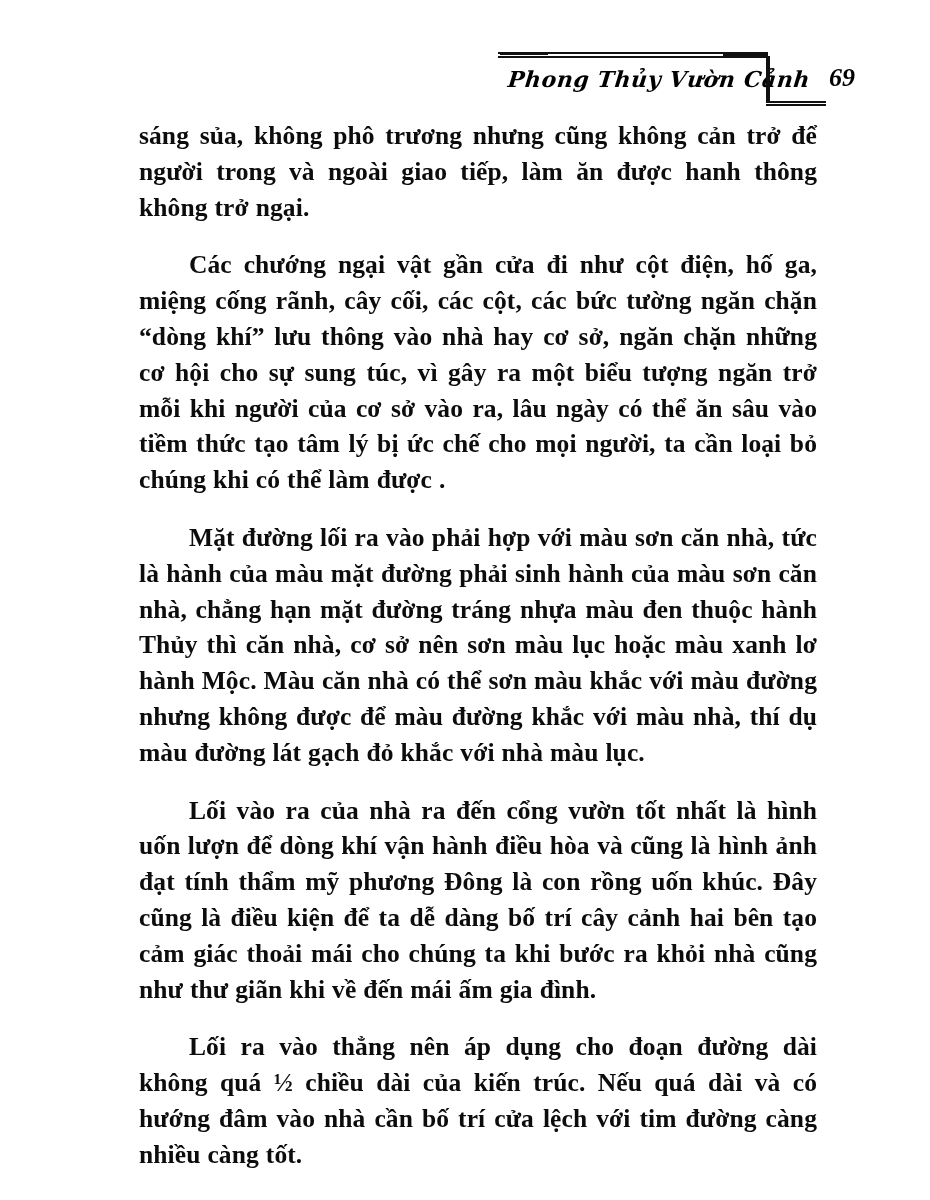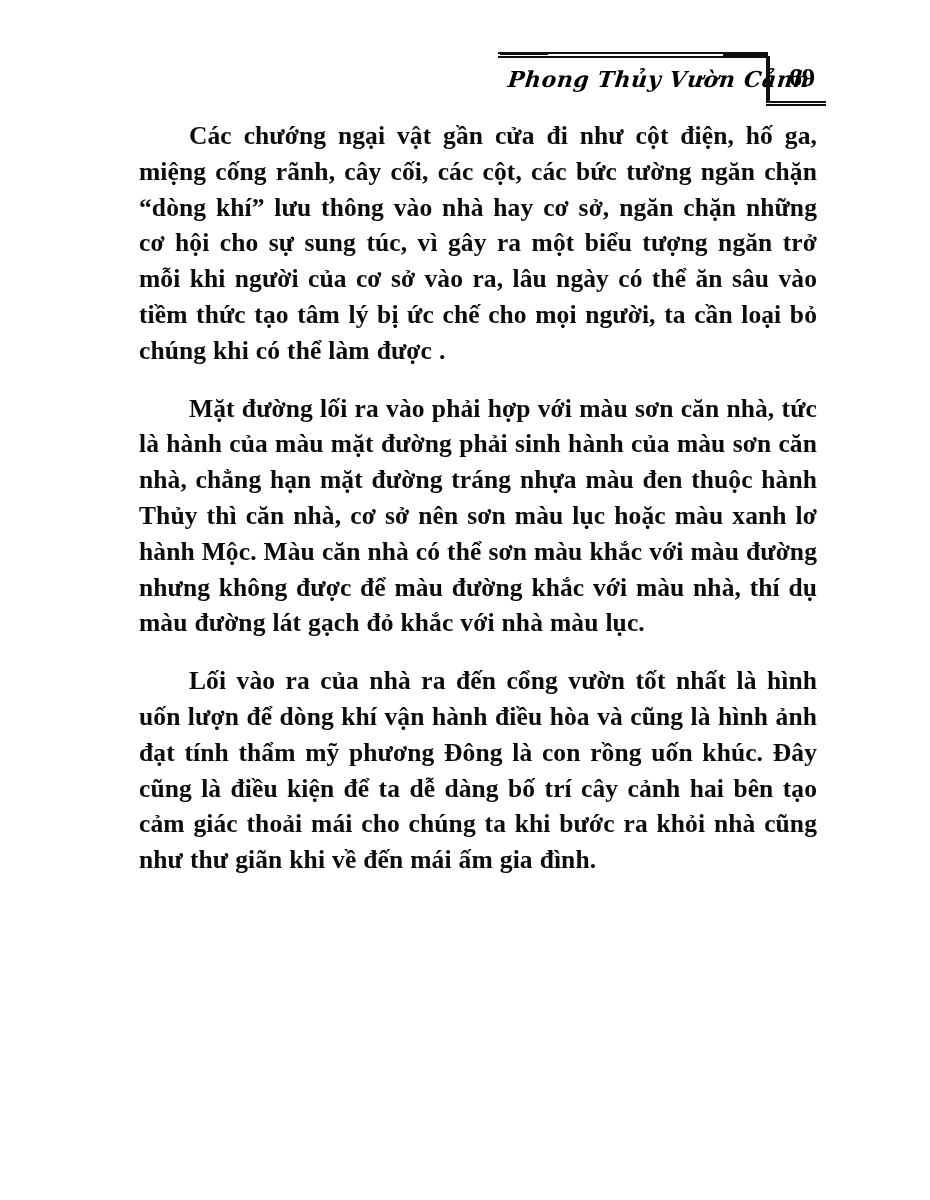--- a/index.html
+++ b/index.html
@@ -95,29 +95,30 @@
     position: absolute;
     left: 766px;
     top: 4px;
     width: 4px;
     height: 47px;
     background: #111111;
   }
 
   .header-page-number {
     position: absolute;
-    left: 778px;
+    left: 818px;
     top: 11px;
     width: 48px;
     text-align: center;
     font-family: "Liberation Serif", "DejaVu Serif", serif;
     font-weight: 700;
     font-size: 26px;
     line-height: 30px;
     color: #000000;
+    font-style: italic;
   }
 
   .header-rule-bottom {
     position: absolute;
     left: 766px;
     top: 49px;
     width: 60px;
     height: 5px;
   }
   .header-rule-bottom::before {
@@ -183,18 +184,20 @@
     <div class="header-title">Phong Thủy Vườn Cảnh</div>
 
     <div class="header-divider"></div>
 
     <div class="header-page-number">69</div>
 
     <div class="header-rule-bottom"></div>
   </div>
 
   <div class="body-text">
+    <p class="para">sáng sủa, không phô trương nhưng cũng không cản trở để người trong và ngoài giao tiếp, làm ăn được hanh thông không trở ngại.</p>
     <p class="para indent">Các chướng ngại vật gần cửa đi như cột điện, hố ga, miệng cống rãnh, cây cối, các cột, các bức tường ngăn chặn “dòng khí” lưu thông vào nhà hay cơ sở, ngăn chặn những cơ hội cho sự sung túc, vì gây ra một biểu tượng ngăn trở mỗi khi người của cơ sở vào ra, lâu ngày có thể ăn sâu vào tiềm thức tạo tâm lý bị ức chế cho mọi người, ta cần loại bỏ chúng khi có thể làm được .</p>
     <p class="para indent">Mặt đường lối ra vào phải hợp với màu sơn căn nhà, tức là hành của màu mặt đường phải sinh hành của màu sơn căn nhà, chẳng hạn mặt đường tráng nhựa màu đen thuộc hành Thủy thì căn nhà, cơ sở nên sơn màu lục hoặc màu xanh lơ hành Mộc. Màu căn nhà có thể sơn màu khắc với màu đường nhưng không được để màu đường khắc với màu nhà, thí dụ màu đường lát gạch đỏ khắc với nhà màu lục.</p>
     <p class="para indent">Lối vào ra của nhà ra đến cổng vườn tốt nhất là hình uốn lượn để dòng khí vận hành điều hòa và cũng là hình ảnh đạt tính thẩm mỹ phương Đông là con rồng uốn khúc. Đây cũng là điều kiện để ta dễ dàng bố trí cây cảnh hai bên tạo cảm giác thoải mái cho chúng ta khi bước ra khỏi nhà cũng như thư giãn khi về đến mái ấm gia đình.</p>
+    <p class="para indent">Lối ra vào thẳng nên áp dụng cho đoạn đường dài không quá ½ chiều dài của kiến trúc. Nếu quá dài và có hướng đâm vào nhà cần bố trí cửa lệch với tim đường càng nhiều càng tốt.</p>
   </div>
 
 </div>
 
 </body></html>

